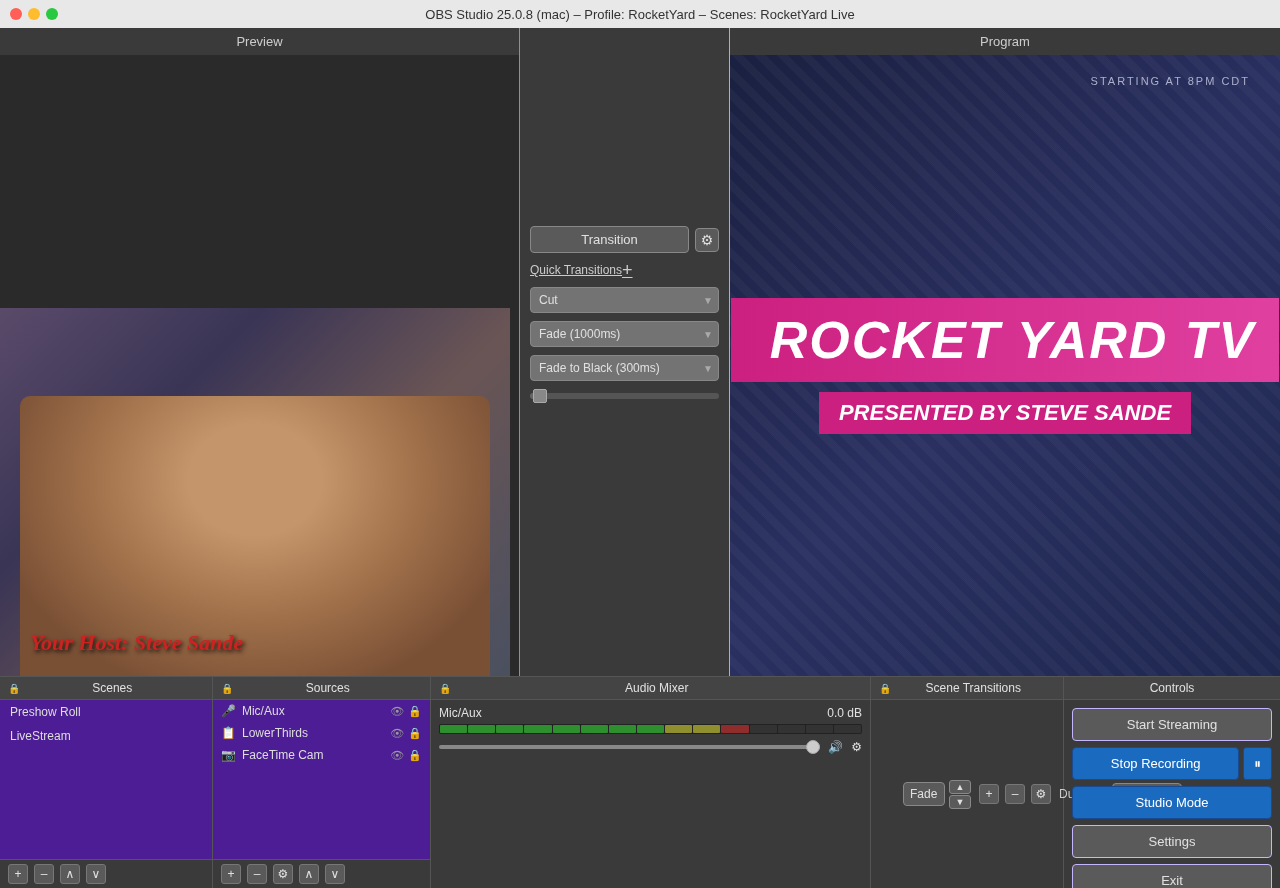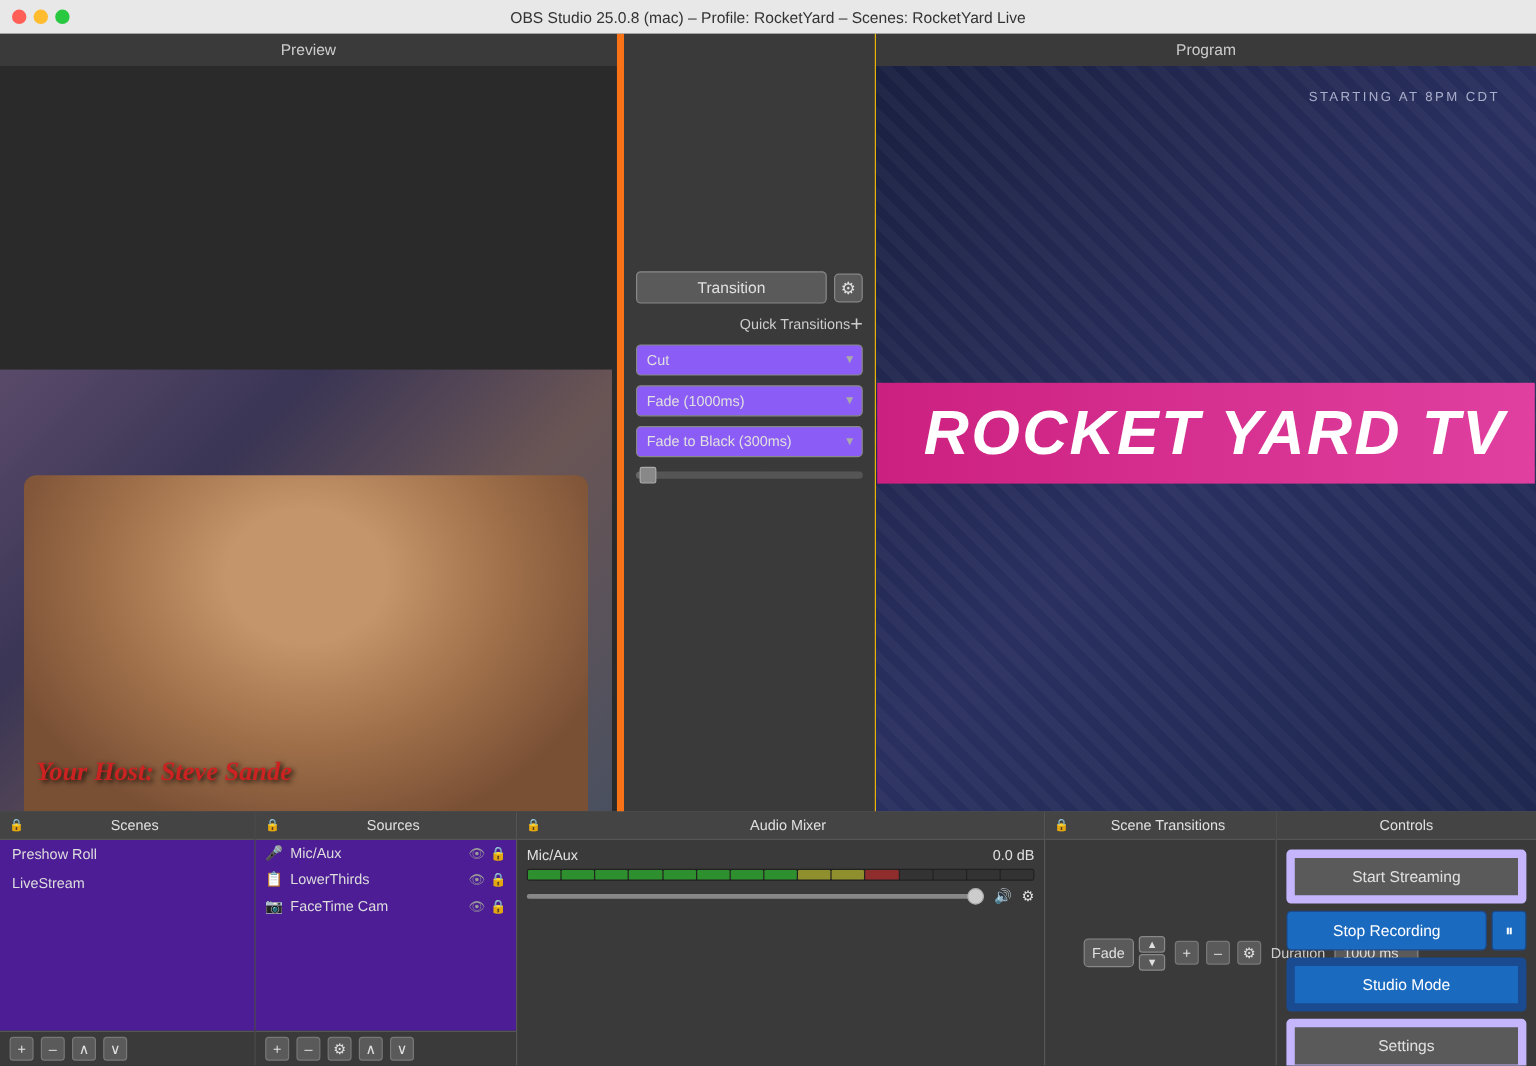--- a/index.html
+++ b/index.html
@@ -35,21 +35,21 @@
       display: flex;
       height: 648px;
       background: #3a3a3a;
     }
 
     
     #preview-panel {
       width: 520px;
       display: flex;
       flex-direction: column;
-      border-right: 6px solid #f97316;
+      border-right: 1px solid #f97316;
     }
     .panel-header {
       text-align: center;
       padding: 6px;
       color: #ccc;
       font-size: 13px;
       background: #3a3a3a;
     }
     #preview-content {
       flex: 1;
@@ -120,25 +120,26 @@
       border: 1px solid #888;
       color: #e0e0e0;
       width: 24px; height: 24px;
       border-radius: 4px;
       cursor: pointer;
       display: flex; align-items: center; justify-content: center;
       font-size: 14px;
     }
     .quick-transitions-header {
       display: flex;
-      justify-content: flex-end;
+      justify-content: flex-start;
       align-items: center;
       width: 100%;
       color: #ccc;
       font-size: 12px;
+      text-decoration: underline;
     }
     .add-btn {
       background: none;
       border: none;
       color: #ccc;
       cursor: pointer;
       font-size: 18px;
       line-height: 1;
     }
     .transition-slider-container {
@@ -440,21 +441,21 @@
       padding: 8px;
       display: flex;
       flex-direction: column;
       gap: 6px;
       flex: 1;
     }
     .ctrl-action-btn {
       width: 100%;
       padding: 8px;
       border-radius: 4px;
-      border: 7px solid #c4b5fd;
+      border: 1px solid #c4b5fd;
       cursor: pointer;
       font-size: 13px;
       text-align: center;
     }
     .btn-default {
       background: #5a5a5a;
       color: #e0e0e0;
     }
     .btn-studio {
       background: #1a6abf;
@@ -487,21 +488,21 @@
     select {
       -webkit-appearance: none;
       appearance: none;
     }
     .select-wrapper {
       position: relative;
       width: 100%;
     }
     .select-wrapper select {
       width: 100%;
-      background: #8b5cf6;
+      background: #737373;
       border: 1px solid #888;
       color: #e0e0e0;
       padding: 5px 24px 5px 8px;
       border-radius: 4px;
       font-size: 12px;
       cursor: pointer;
       outline: none;
     }
     .select-arrow {
       position: absolute;
@@ -574,20 +575,23 @@
   </div>
 
   <div id="program-panel">
     <div class="panel-header">Program</div>
     <div id="program-content">
       <div class="program-bg">
         <div class="program-chevron-bg"></div>
         <div class="program-starting-text">STARTING AT 8PM CDT</div>
         <div class="program-title-banner">
           <div class="program-title-text">ROCKET YARD TV</div>
+        </div>
+        <div class="program-subtitle-banner">
+          <div class="program-subtitle-text">PRESENTED BY STEVE SANDE</div>
         </div>
       </div>
     </div>
   </div>
 
 </div>
 
 <div id="bottom-area">
 
   <div id="scenes-panel">

